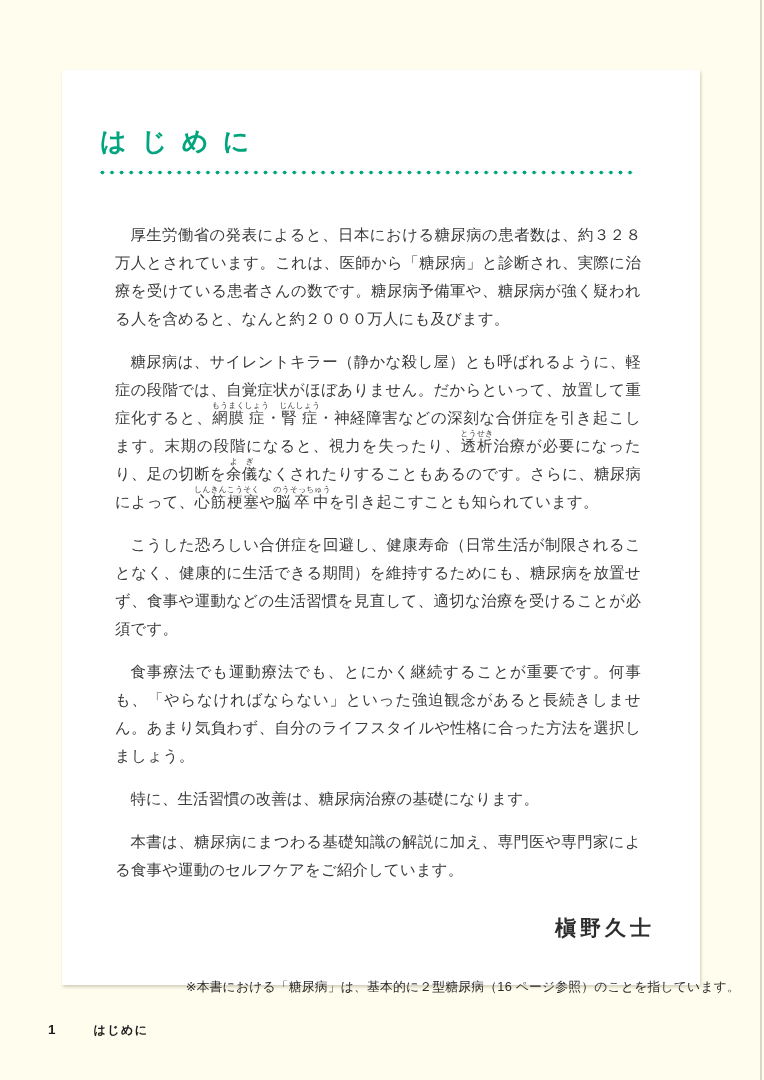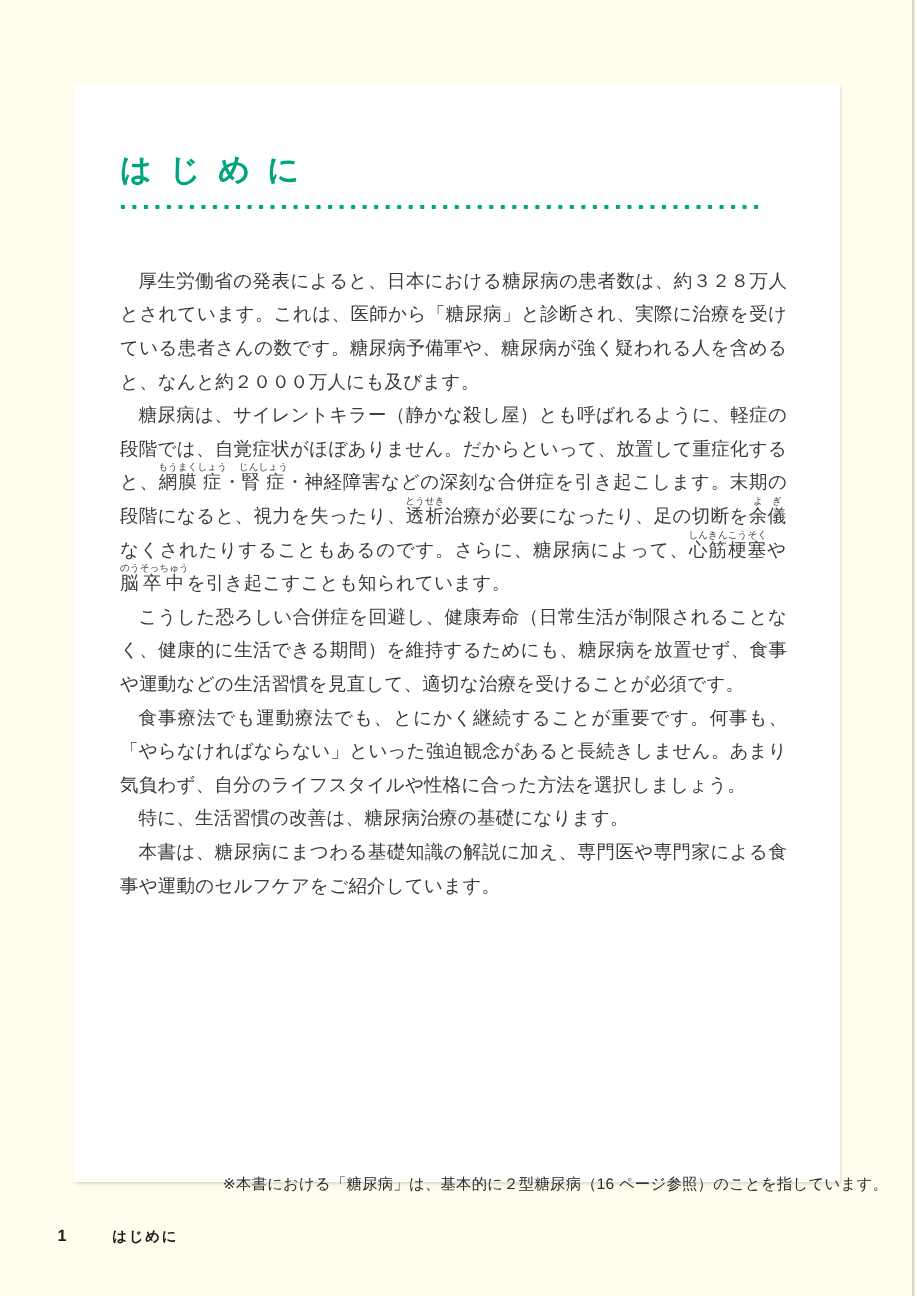--- a/index.html
+++ b/index.html
@@ -45,21 +45,21 @@
     background-repeat: repeat-x;
   }
   .body-text {
     margin-top: 46px;
     width: 556px;
     height: 656px;
     overflow: visible;
     color: #3a3a3a;
   }
   .body-text p {
-    margin: 0;
+    margin: 15px;
     font-size: 15.4px;
     line-height: 28px;
     text-align: justify;
     text-indent: 1em;
     letter-spacing: 0.2px;
   }
   ruby rt {
     font-size: 8px;
     letter-spacing: 0;
     color: #3a3a3a;
@@ -119,20 +119,21 @@
     <div class="body-text">
         <p>厚生労働省の発表によると、日本における糖尿病の患者数は、約３２８万人とされています。これは、医師から「糖尿病」と診断され、実際に治療を受けている患者さんの数です。糖尿病予備軍や、糖尿病が強く疑われる人を含めると、なんと約２０００万人にも及びます。</p>
         <p>糖尿病は、サイレントキラー（静かな殺し屋）とも呼ばれるように、軽症の段階では、自覚症状がほぼありません。だからといって、放置して重症化すると、<ruby>網膜<rt>もうまく</rt></ruby><ruby>症<rt>しょう</rt></ruby>・<ruby>腎症<rt>じんしょう</rt></ruby>・神経障害などの深刻な合併症を引き起こします。末期の段階になると、視力を失ったり、<ruby>透析<rt>とうせき</rt></ruby>治療が必要になったり、足の切断を<ruby>余儀<rt>よぎ</rt></ruby>なくされたりすることもあるのです。さらに、糖尿病によって、<ruby>心筋梗塞<rt>しんきんこうそく</rt></ruby>や<ruby>脳卒中<rt>のうそっちゅう</rt></ruby>を引き起こすことも知られています。</p>
         <p>こうした恐ろしい合併症を回避し、健康寿命（日常生活が制限されることなく、健康的に生活できる期間）を維持するためにも、糖尿病を放置せず、食事や運動などの生活習慣を見直して、適切な治療を受けることが必須です。</p>
         <p>食事療法でも運動療法でも、とにかく継続することが重要です。何事も、「やらなければならない」といった強迫観念があると長続きしません。あまり気負わず、自分のライフスタイルや性格に合った方法を選択しましょう。</p>
         <p>特に、生活習慣の改善は、糖尿病治療の基礎になります。</p>
         <p>本書は、糖尿病にまつわる基礎知識の解説に加え、専門医や専門家による食事や運動のセルフケアをご紹介しています。</p>
       </div>
 
     <div class="attribution">
+      <div class="author">槇野久士</div>
     </div>
 
   </div>
 
   <div class="footnote">※本書における「糖尿病」は、基本的に２型糖尿病（16 ページ参照）のことを指しています。</div>
 
   <div class="page-footer">
     <span class="num">1</span>
     <span class="section">はじめに</span>
   </div>

